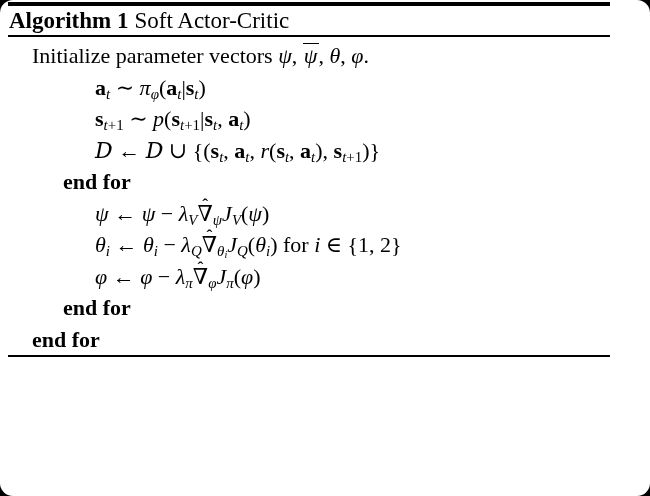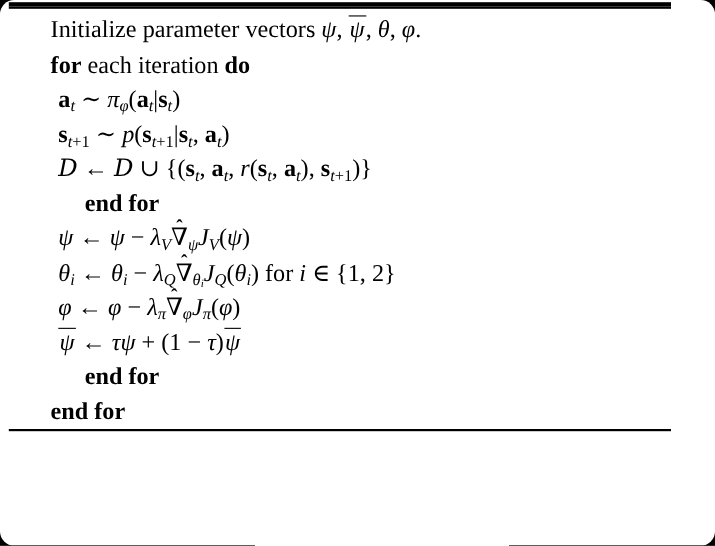--- a/index.html
+++ b/index.html
@@ -39,25 +39,24 @@
   .title-bold { font-weight: bold; }
   .title-rest { margin-left: 6px; }
   .algo-body {
     padding-top: 3px;
     font-size: 22px;
   }
   .line {
     height: 31.55px;
     line-height: 31.55px;
     white-space: nowrap;
-    margin-left: 14px;
   }
   .ind0 { padding-left: 32px; }
   .ind1 { padding-left: 63px; }
-  .ind2 { padding-left: 39px; }
+  .ind2 { padding-left: 95px; }
   .m-rm  { font-style: normal; }
   .m-it  { font-style: italic; }
   .m-bf  { font-weight: bold; }
   .m-kw  { font-weight: bold; }
   .m-scr { font-style: italic; font-family: "DejaVu Serif", serif; }
   sub {
     font-size: 0.68em;
     line-height: 0;
     vertical-align: -0.28em;
   }
@@ -79,29 +78,30 @@
     transform: translateX(-50%);
     font-size: 0.8em;
     font-weight: bold;
   }
 </style>
 </head>
 <body>
 
 <div class="page">
   <div class="rule rule-top"></div>
+  <div class="title">
+    <span class="title-bold">Algorithm 1</span><span class="title-rest">Soft Actor-Critic</span>
+  </div>
   <div class="rule rule-mid"></div>
   <div class="algo-body">
       <div class="line ind0"><span class="m-rm">Initialize parameter vectors </span><span class="m-it">ψ</span><span class="m-rm">, </span><span class="m-bar"><span class="m-it">ψ</span></span><span class="m-rm">, </span><span class="m-it">θ</span><span class="m-rm">, </span><span class="m-it">φ</span><span class="m-rm">.</span></div>
-      <div class="line ind0"><span class="m-kw">for</span><span class="m-rm"> each iteration </span><span class="m-kw">do</span></div>
       <div class="line ind2"><span class="m-bf">a</span><sub><span class="m-it">t</span></sub><span class="m-rm"> ∼ </span><span class="m-it">π</span><sub><span class="m-it">φ</span></sub><span class="m-rm">(</span><span class="m-bf">a</span><sub><span class="m-it">t</span></sub><span class="m-rm">|</span><span class="m-bf">s</span><sub><span class="m-it">t</span></sub><span class="m-rm">)</span></div>
       <div class="line ind2"><span class="m-bf">s</span><sub><span class="m-it">t</span><span class="m-rm">+1</span></sub><span class="m-rm"> ∼ </span><span class="m-it">p</span><span class="m-rm">(</span><span class="m-bf">s</span><sub><span class="m-it">t</span><span class="m-rm">+1</span></sub><span class="m-rm">|</span><span class="m-bf">s</span><sub><span class="m-it">t</span></sub><span class="m-rm">, </span><span class="m-bf">a</span><sub><span class="m-it">t</span></sub><span class="m-rm">)</span></div>
       <div class="line ind2"><span class="m-scr">D</span><span class="m-rm"> ← </span><span class="m-scr">D</span><span class="m-rm"> ∪ {(</span><span class="m-bf">s</span><sub><span class="m-it">t</span></sub><span class="m-rm">, </span><span class="m-bf">a</span><sub><span class="m-it">t</span></sub><span class="m-rm">, </span><span class="m-it">r</span><span class="m-rm">(</span><span class="m-bf">s</span><sub><span class="m-it">t</span></sub><span class="m-rm">, </span><span class="m-bf">a</span><sub><span class="m-it">t</span></sub><span class="m-rm">), </span><span class="m-bf">s</span><sub><span class="m-it">t</span><span class="m-rm">+1</span></sub><span class="m-rm">)}</span></div>
       <div class="line ind1"><span class="m-kw">end for</span></div>
       <div class="line ind2"><span class="m-it">ψ</span><span class="m-rm"> ← </span><span class="m-it">ψ</span><span class="m-rm"> − </span><span class="m-it">λ</span><sub><span class="m-it">V</span></sub><span class="m-hat"><span class="m-hat-mark">ˆ</span><span class="m-rm">∇</span></span><sub><span class="m-it">ψ</span></sub><span class="m-it">J</span><sub><span class="m-it">V</span></sub><span class="m-rm">(</span><span class="m-it">ψ</span><span class="m-rm">)</span></div>
       <div class="line ind2"><span class="m-it">θ</span><sub><span class="m-it">i</span></sub><span class="m-rm"> ← </span><span class="m-it">θ</span><sub><span class="m-it">i</span></sub><span class="m-rm"> − </span><span class="m-it">λ</span><sub><span class="m-it">Q</span></sub><span class="m-hat"><span class="m-hat-mark">ˆ</span><span class="m-rm">∇</span></span><sub><span class="m-it">θ</span><sub><span class="m-it">i</span></sub></sub><span class="m-it">J</span><sub><span class="m-it">Q</span></sub><span class="m-rm">(</span><span class="m-it">θ</span><sub><span class="m-it">i</span></sub><span class="m-rm">) for </span><span class="m-it">i</span><span class="m-rm"> ∈ {1, 2}</span></div>
       <div class="line ind2"><span class="m-it">φ</span><span class="m-rm"> ← </span><span class="m-it">φ</span><span class="m-rm"> − </span><span class="m-it">λ</span><sub><span class="m-it">π</span></sub><span class="m-hat"><span class="m-hat-mark">ˆ</span><span class="m-rm">∇</span></span><sub><span class="m-it">φ</span></sub><span class="m-it">J</span><sub><span class="m-it">π</span></sub><span class="m-rm">(</span><span class="m-it">φ</span><span class="m-rm">)</span></div>
-      <div class="line ind2"><span class="m-bar"><span class="m-it">ψ</span></span><span class="m-rm"> ← </span><span class="m-it">τ</span><span class="m-it">ψ</span><span class="m-rm"> + (1 − </span><span class="m-it">τ</span><span class="m-rm">)</span><span class="m-bar"><span class="m-it">ψ</span></span></div>
       <div class="line ind1"><span class="m-kw">end for</span></div>
       <div class="line ind0"><span class="m-kw">end for</span></div>
     </div>
   <div class="rule rule-bot"></div>
 </div>
 
 </body></html>

